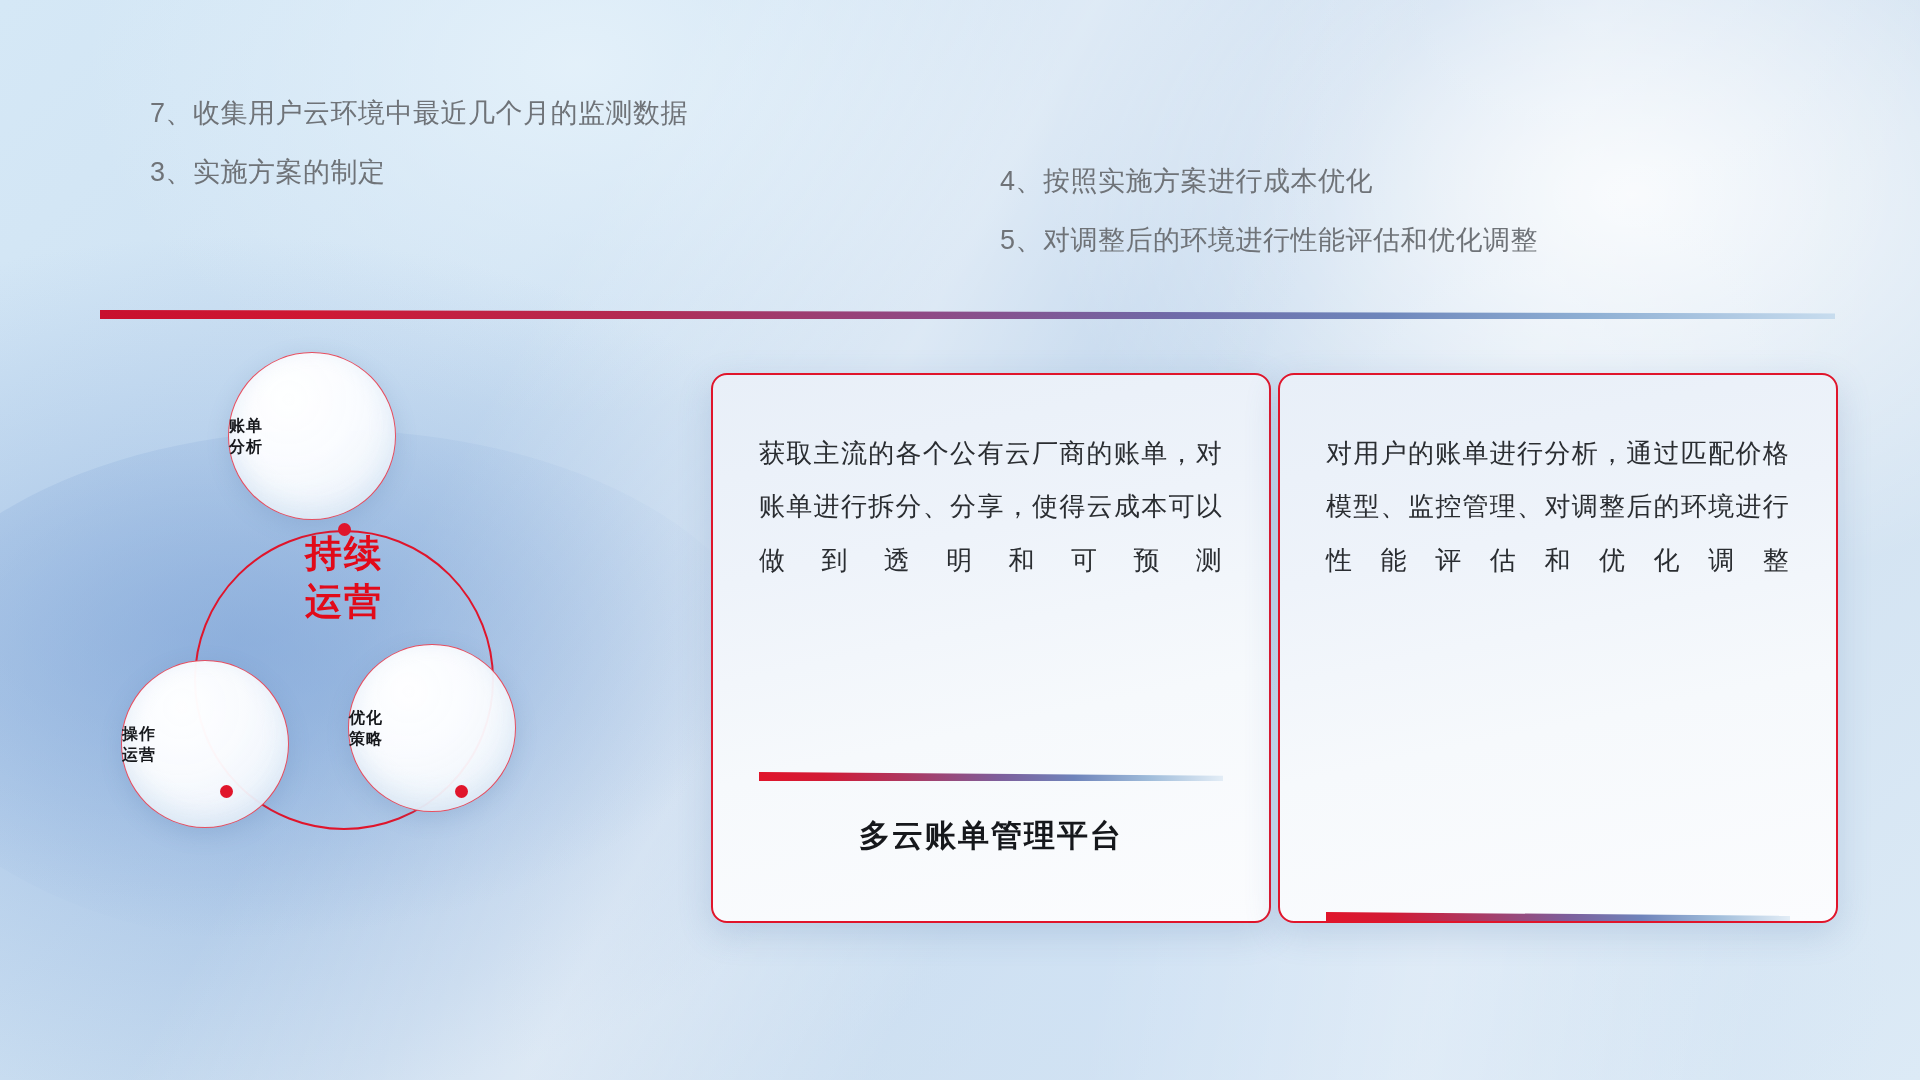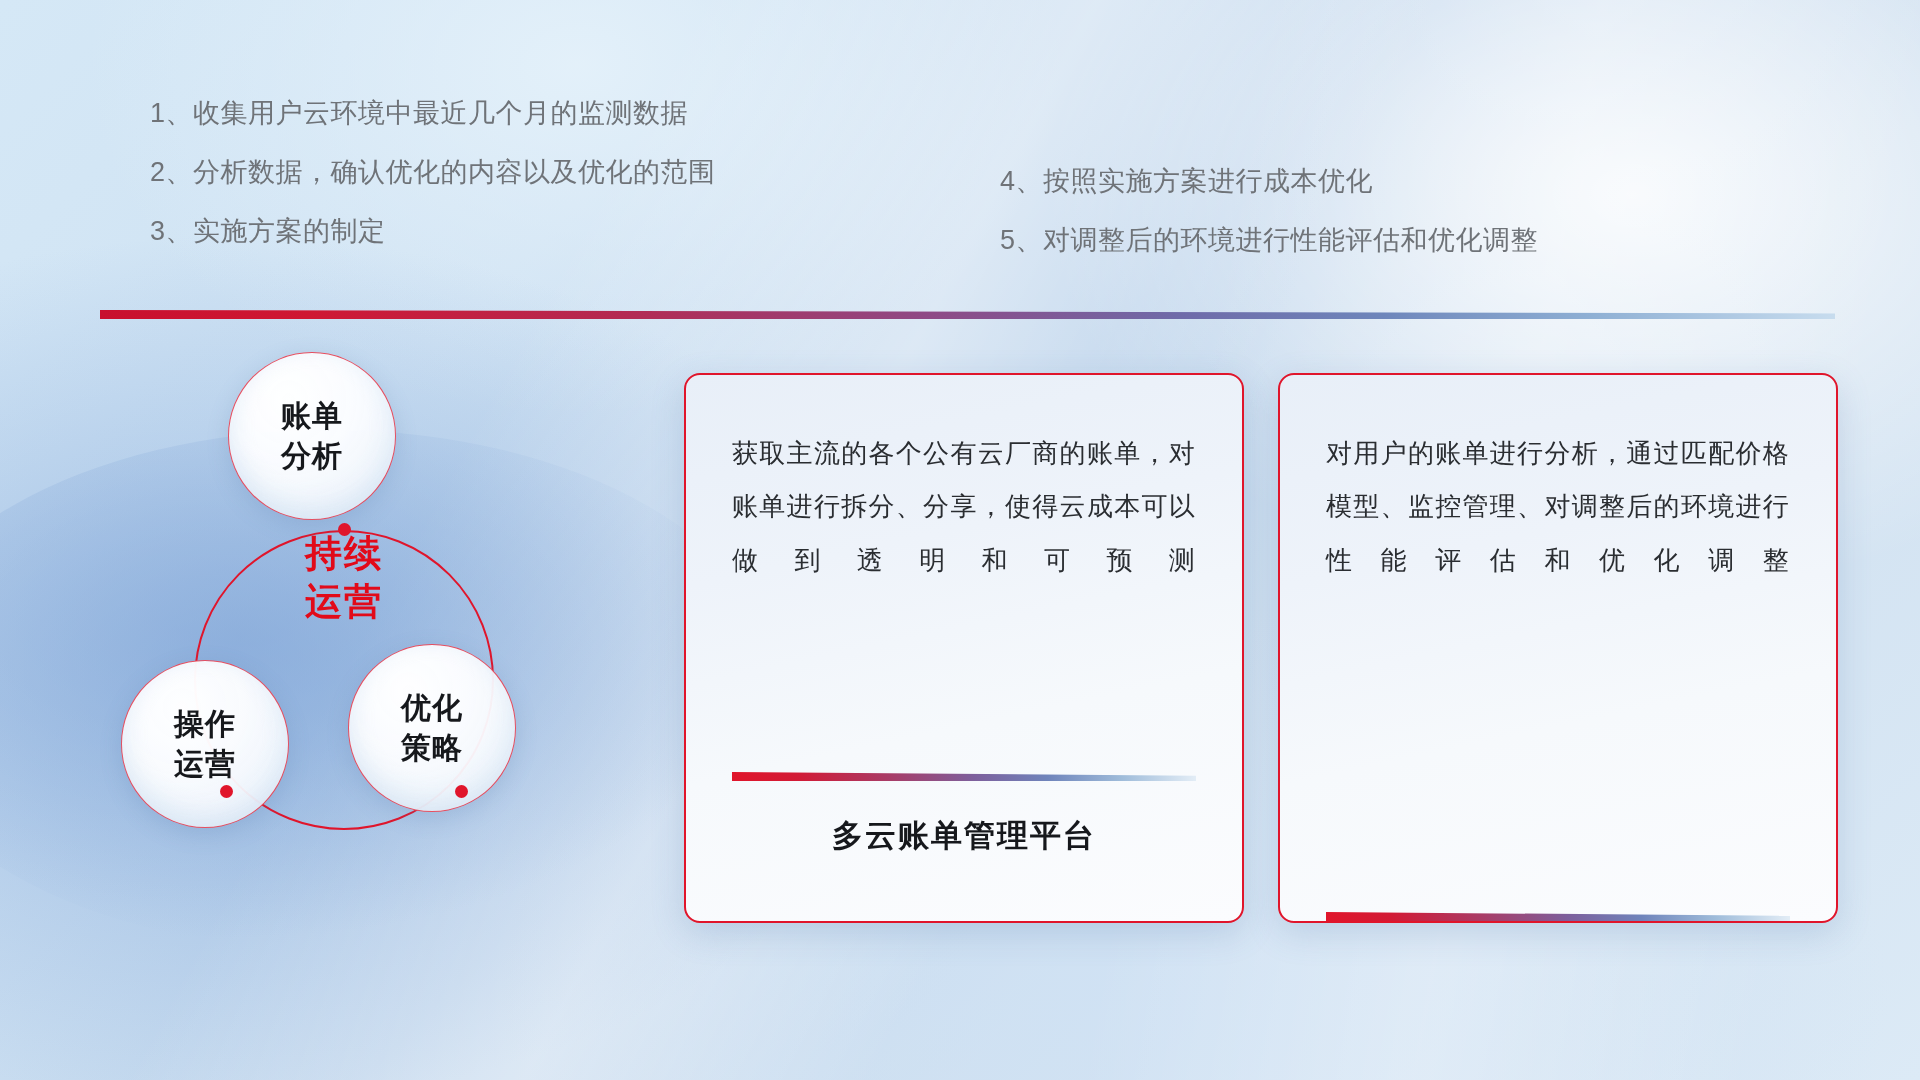--- a/index.html
+++ b/index.html
@@ -103,24 +103,24 @@
   .venn-bubble {
     position: absolute;
     border-radius: 50%;
     box-sizing: border-box;
     border: 1.6px solid rgba(224,21,43,0.75);
     background:
       radial-gradient(circle at 36% 28%, rgba(255,255,255,0.99) 0%, rgba(252,253,255,0.97) 40%, rgba(236,243,251,0.92) 100%);
     box-shadow: 0 6px 22px rgba(80,120,170,0.20), inset 0 -10px 24px rgba(190,212,236,0.45);
     display: flex;
     align-items: center;
-    justify-content: center;
+    justify-content: flex-start;
     text-align: center;
     color: #16181c;
-    font-size: 30px;
+    font-size: 16px;
     font-weight: 700;
     line-height: 1.34;
     letter-spacing: 1px;
   }
   #bubble-top    { left: 128px; top:  -8px; width: 168px; height: 168px; }
   #bubble-left   { left:   21px; top: 300px; width: 168px; height: 168px; }
   #bubble-right  { left: 248px; top: 284px; width: 168px; height: 168px; }
 
   .venn-center {
     position: absolute;
@@ -154,21 +154,21 @@
     height: 550px;
     box-sizing: border-box;
     border: 2px solid #e0152b;
     border-radius: 16px;
     background: linear-gradient(168deg, #e8eff8 0%, #eef3fa 32%, #f6f9fc 62%, #fbfcfe 100%);
     box-shadow: 0 10px 34px rgba(70,110,165,0.20);
     padding: 52px 46px 0 46px;
     display: flex;
     flex-direction: column;
   }
-  #card-1 { left: 684px; gap: 9px; }
+  #card-1 { left: 711px; gap: 9px; }
   #card-2 { left: 1278px; }
 
   .card-body {
     color: #2a2d31;
     font-size: 26px;
     line-height: 2.05;
     letter-spacing: 1.2px;
     text-align: justify;
     text-align-last: justify;
     flex: 0 0 auto;
@@ -190,22 +190,21 @@
     text-align: center;
     padding: 25px 0 64px 0;
   }
 </style>
 </head>
 <body>
 
 <div class="slide">
 
   <div class="bullets" id="bullets-left">
-    <div class="row">1、收集用户云环境中最近几个月的监测数据</div>
-    <div class="row">2、分析数据，确认优化的内容以及优化的范围</div>
+    <div class="row">7、收集用户云环境中最近几个月的监测数据</div>
     <div class="row">3、实施方案的制定</div>
   </div>
 
   <div class="bullets" id="bullets-right">
     <div class="row">4、按照实施方案进行成本优化</div>
     <div class="row">5、对调整后的环境进行性能评估和优化调整</div>
   </div>
 
   <div class="header-divider">
     <div class="bar"></div>

